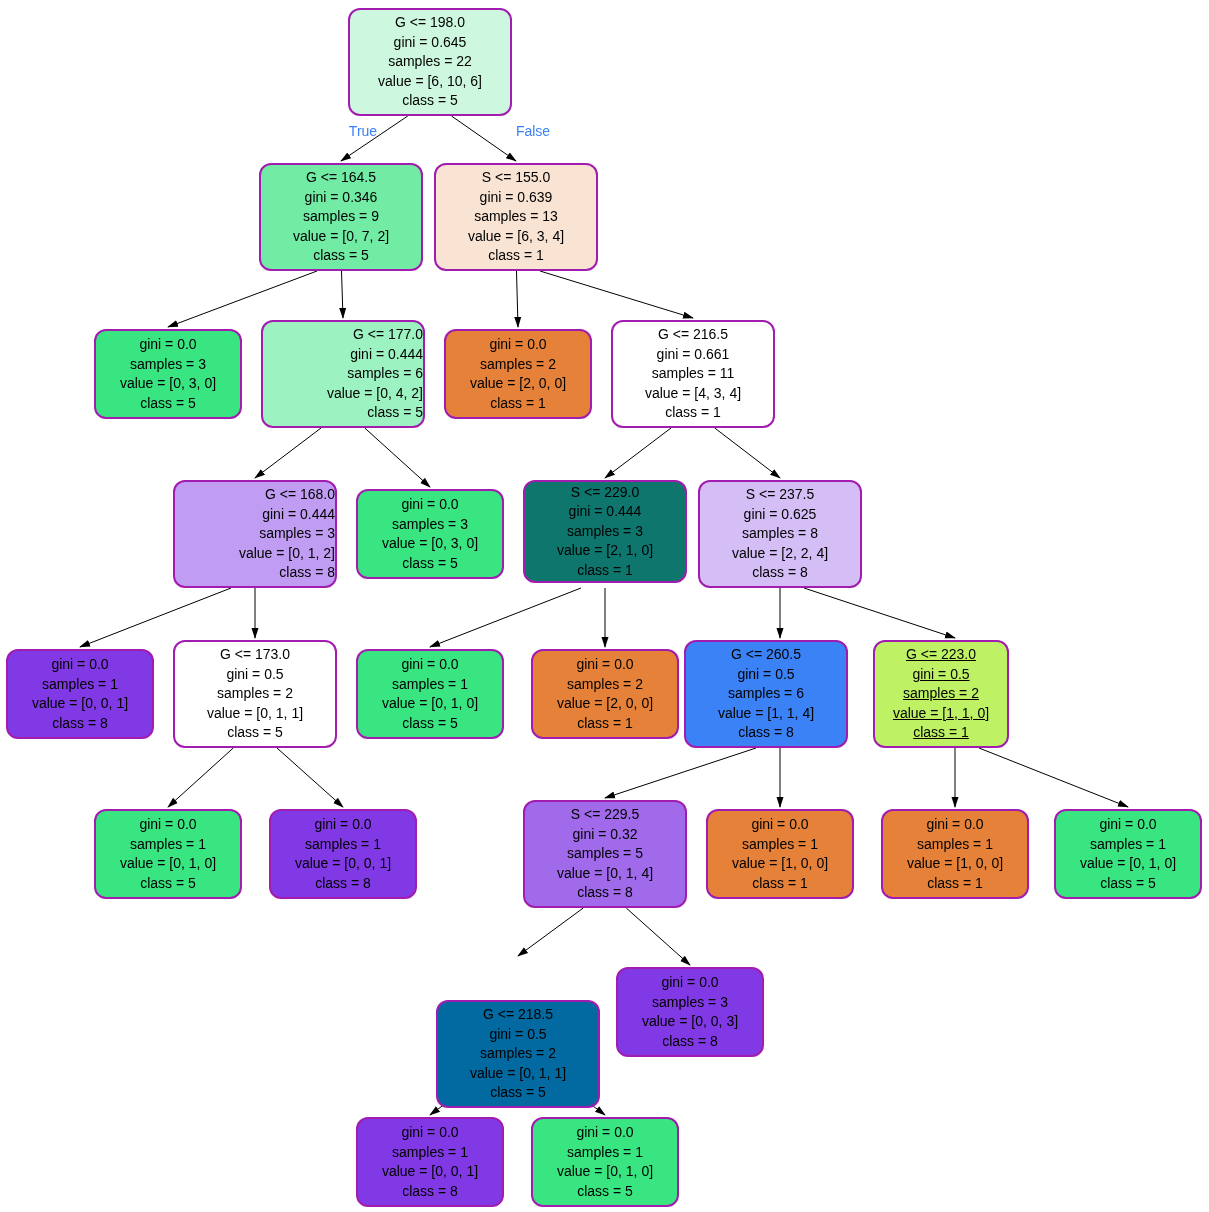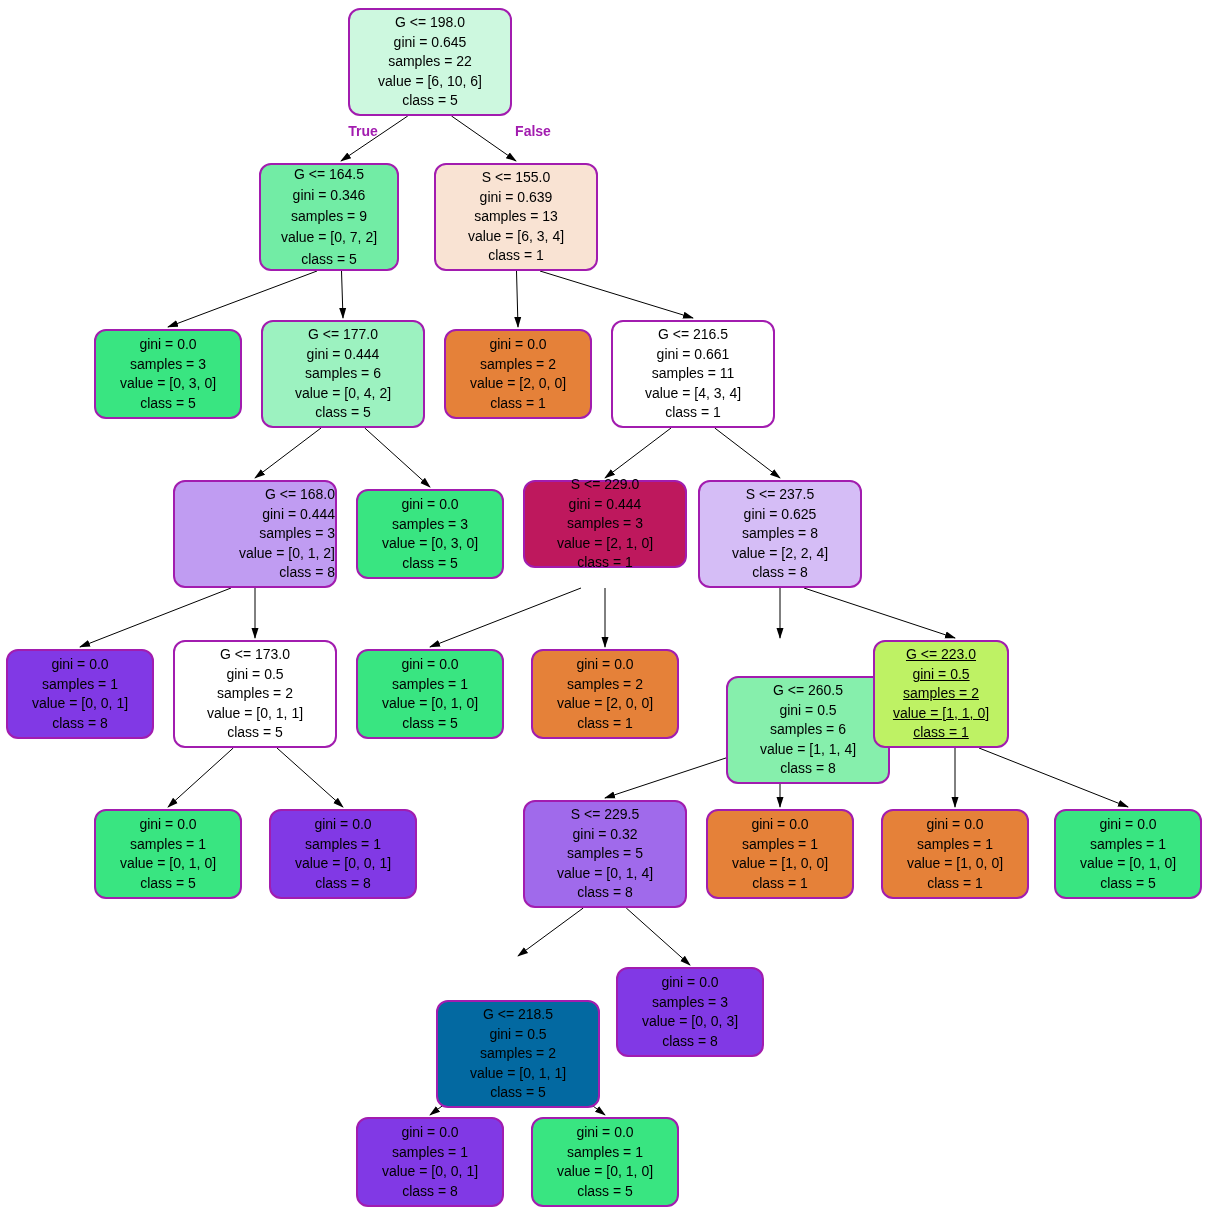--- a/index.html
+++ b/index.html
@@ -39,22 +39,21 @@
     font-size: 14px;
     line-height: 19.5px;
     color: #000000;
     text-align: center;
     white-space: nowrap;
   }
   .edge-label {
     position: absolute;
     transform: translate(-50%, -50%);
     font-size: 14px;
-    color: #a21caf;
-    font-weight: bold;
+    color: #3b82f6;
   }
 </style>
 </head>
 <body>
 
 <div class="canvas">
   <svg id="edge-layer" width="1209" height="1212" xmlns="http://www.w3.org/2000/svg">
     <defs>
       <marker id="arrow" markerWidth="12" markerHeight="10" refX="10" refY="5" orient="auto" markerUnits="userSpaceOnUse">
         <path d="M0,1.5 L11,5 L0,8.5 Z" fill="#000000"></path>
@@ -90,41 +89,41 @@
       </g>
   </svg>
   <div id="node-layer">
       <div class="tree-node" style="left: 348px; top: 8px; width: 164px; height: 108px; background: rgb(205, 248, 223);">
         <div>G &lt;= 198.0</div>
         <div>gini = 0.645</div>
         <div>samples = 22</div>
         <div>value = [6, 10, 6]</div>
         <div>class = 5</div>
       </div>
-      <div class="tree-node" style="left: 259px; top: 163px; width: 140px; height: 108px; background: rgb(114, 236, 165); justify-content: space-between;">
+      <div class="tree-node" style="left: 259px; top: 163px; width: 164px; height: 108px; background: rgb(114, 236, 165);">
         <div>G &lt;= 164.5</div>
         <div>gini = 0.346</div>
         <div>samples = 9</div>
         <div>value = [0, 7, 2]</div>
         <div>class = 5</div>
       </div>
       <div class="tree-node" style="left: 434px; top: 163px; width: 164px; height: 108px; background: rgb(249, 227, 211);">
         <div>S &lt;= 155.0</div>
         <div>gini = 0.639</div>
         <div>samples = 13</div>
         <div>value = [6, 3, 4]</div>
         <div>class = 1</div>
       </div>
       <div class="tree-node" style="left: 94px; top: 329px; width: 148px; height: 90px; background: rgb(57, 229, 129);">
         <div>gini = 0.0</div>
         <div>samples = 3</div>
         <div>value = [0, 3, 0]</div>
         <div>class = 5</div>
       </div>
-      <div class="tree-node" style="left: 261px; top: 320px; width: 164px; height: 108px; background: rgb(156, 242, 192);">
+      <div class="tree-node" style="left: 261px; top: 320px; width: 164px; height: 108px; background: rgb(156, 242, 192); align-items: flex-end;">
         <div>G &lt;= 177.0</div>
         <div>gini = 0.444</div>
         <div>samples = 6</div>
         <div>value = [0, 4, 2]</div>
         <div>class = 5</div>
       </div>
       <div class="tree-node" style="left: 444px; top: 329px; width: 148px; height: 90px; background: rgb(229, 129, 57);">
         <div>gini = 0.0</div>
         <div>samples = 2</div>
         <div>value = [2, 0, 0]</div>
@@ -143,21 +142,21 @@
         <div>samples = 3</div>
         <div>value = [0, 1, 2]</div>
         <div>class = 8</div>
       </div>
       <div class="tree-node" style="left: 356px; top: 489px; width: 148px; height: 90px; background: rgb(57, 229, 129);">
         <div>gini = 0.0</div>
         <div>samples = 3</div>
         <div>value = [0, 3, 0]</div>
         <div>class = 5</div>
       </div>
-      <div class="tree-node" style="left: 523px; top: 480px; width: 164px; height: 88px; background: #be185d;">
+      <div class="tree-node" style="left: 523px; top: 480px; width: 164px; height: 103px; background: #0f766e;">
         <div>S &lt;= 229.0</div>
         <div>gini = 0.444</div>
         <div>samples = 3</div>
         <div>value = [2, 1, 0]</div>
         <div>class = 1</div>
       </div>
       <div class="tree-node" style="left: 698px; top: 480px; width: 164px; height: 108px; background: rgb(213, 189, 246);">
         <div>S &lt;= 237.5</div>
         <div>gini = 0.625</div>
         <div>samples = 8</div>
@@ -182,21 +181,21 @@
         <div>samples = 1</div>
         <div>value = [0, 1, 0]</div>
         <div>class = 5</div>
       </div>
       <div class="tree-node" style="left: 531px; top: 649px; width: 148px; height: 90px; background: rgb(229, 129, 57);">
         <div>gini = 0.0</div>
         <div>samples = 2</div>
         <div>value = [2, 0, 0]</div>
         <div>class = 1</div>
       </div>
-      <div class="tree-node" style="left: 726px; top: 640px; width: 164px; height: 108px; background: #86efac; margin-top: 36px;">
+      <div class="tree-node" style="left: 684px; top: 640px; width: 164px; height: 108px; background: #3b82f6;">
         <div>G &lt;= 260.5</div>
         <div>gini = 0.5</div>
         <div>samples = 6</div>
         <div>value = [1, 1, 4]</div>
         <div>class = 8</div>
       </div>
       <div class="tree-node" style="left: 873px; top: 640px; width: 136px; height: 108px; background: #bef264; text-decoration: underline;">
         <div>G &lt;= 223.0</div>
         <div>gini = 0.5</div>
         <div>samples = 2</div>

